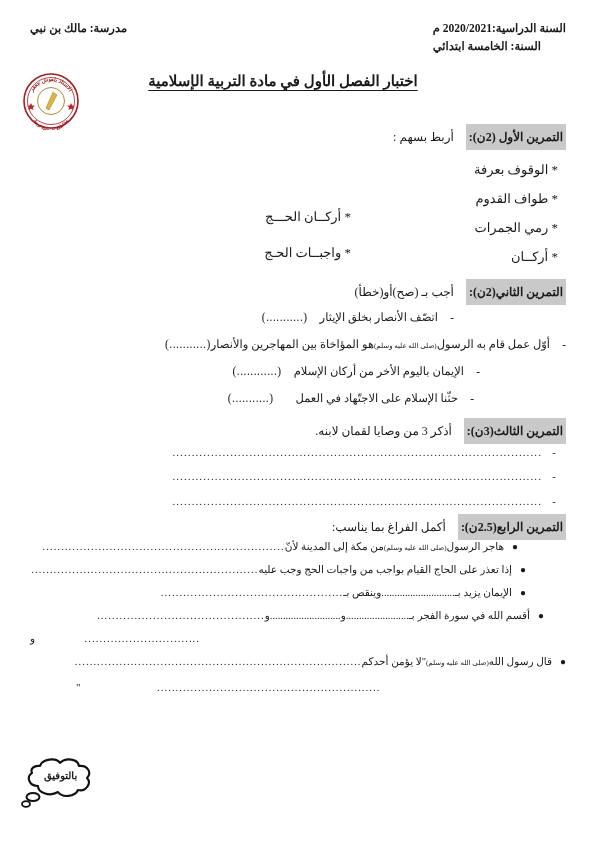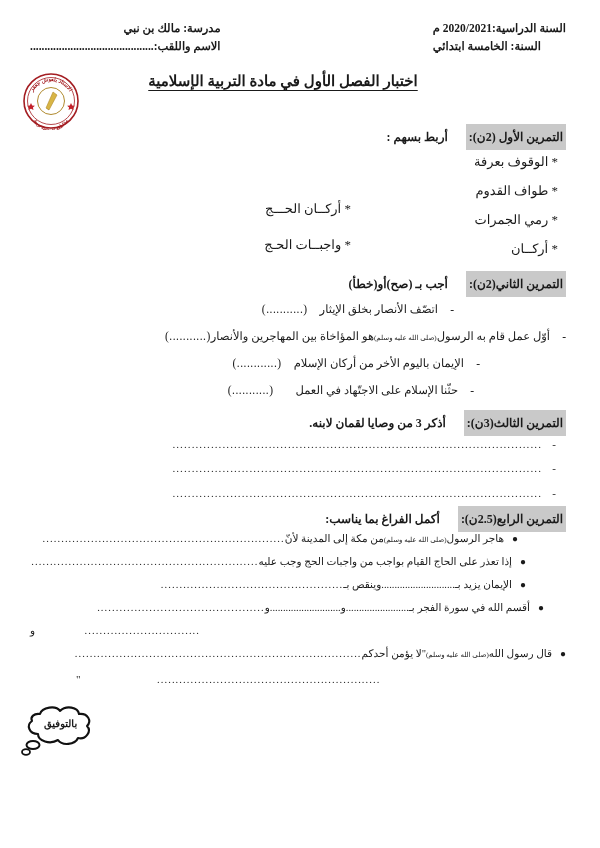--- a/index.html
+++ b/index.html
@@ -81,28 +81,28 @@
     text-align: right;
     font-size: 12px;
     font-weight: bold;
     direction: rtl;
   }
   .ex-label {
     background: #c9c9c9;
     padding: 6px 3px;
   }
   .ex-rest {
-    font-weight: bold;
-    padding-right: 18px;
+    font-weight: normal;
+    padding-right: 12px;
   }
 
   
   .match-wrap {
     position: relative;
-    margin-top: 2px;
+    margin-top: 10px;
     height: 118px;
     direction: rtl;
     text-decoration: underline;
   }
   .match-right {
     position: absolute;
     right: 8px;
     top: 0;
     text-align: right;
     font-size: 13px;
@@ -226,42 +226,41 @@
     width: 300px;
     overflow: hidden;
     white-space: nowrap;
     letter-spacing: 1.1px;
   }
 
   
   .cloud-wrap {
     position: absolute;
     left: 18px;
-    top: 704px;
+    top: 756px;
     width: 110px;
     height: 58px;
   }
   .cloud-text {
     position: absolute;
     left: 26px;
     top: 14px;
     font-size: 10px;
     font-weight: bold;
     direction: rtl;
   }
 </style>
 </head>
 <body>
 
 <div class="page">
 
   <div class="header">
     <div class="header-col header-right">
       <span class="hdr-line">مدرسة: مالك بن نبي</span>
-      <span class="hdr-line"><span>الاسم واللقب:</span><span class="dots-inline">...........................................</span></span>
     </div>
     <div class="header-col header-left">
       <span class="hdr-line">السنة الدراسية:2020/2021 م</span>
       <span class="hdr-line">السنة: الخامسة ابتدائي</span>
     </div>
   </div>
 
   <div class="title-row">
 
     <div class="seal">

